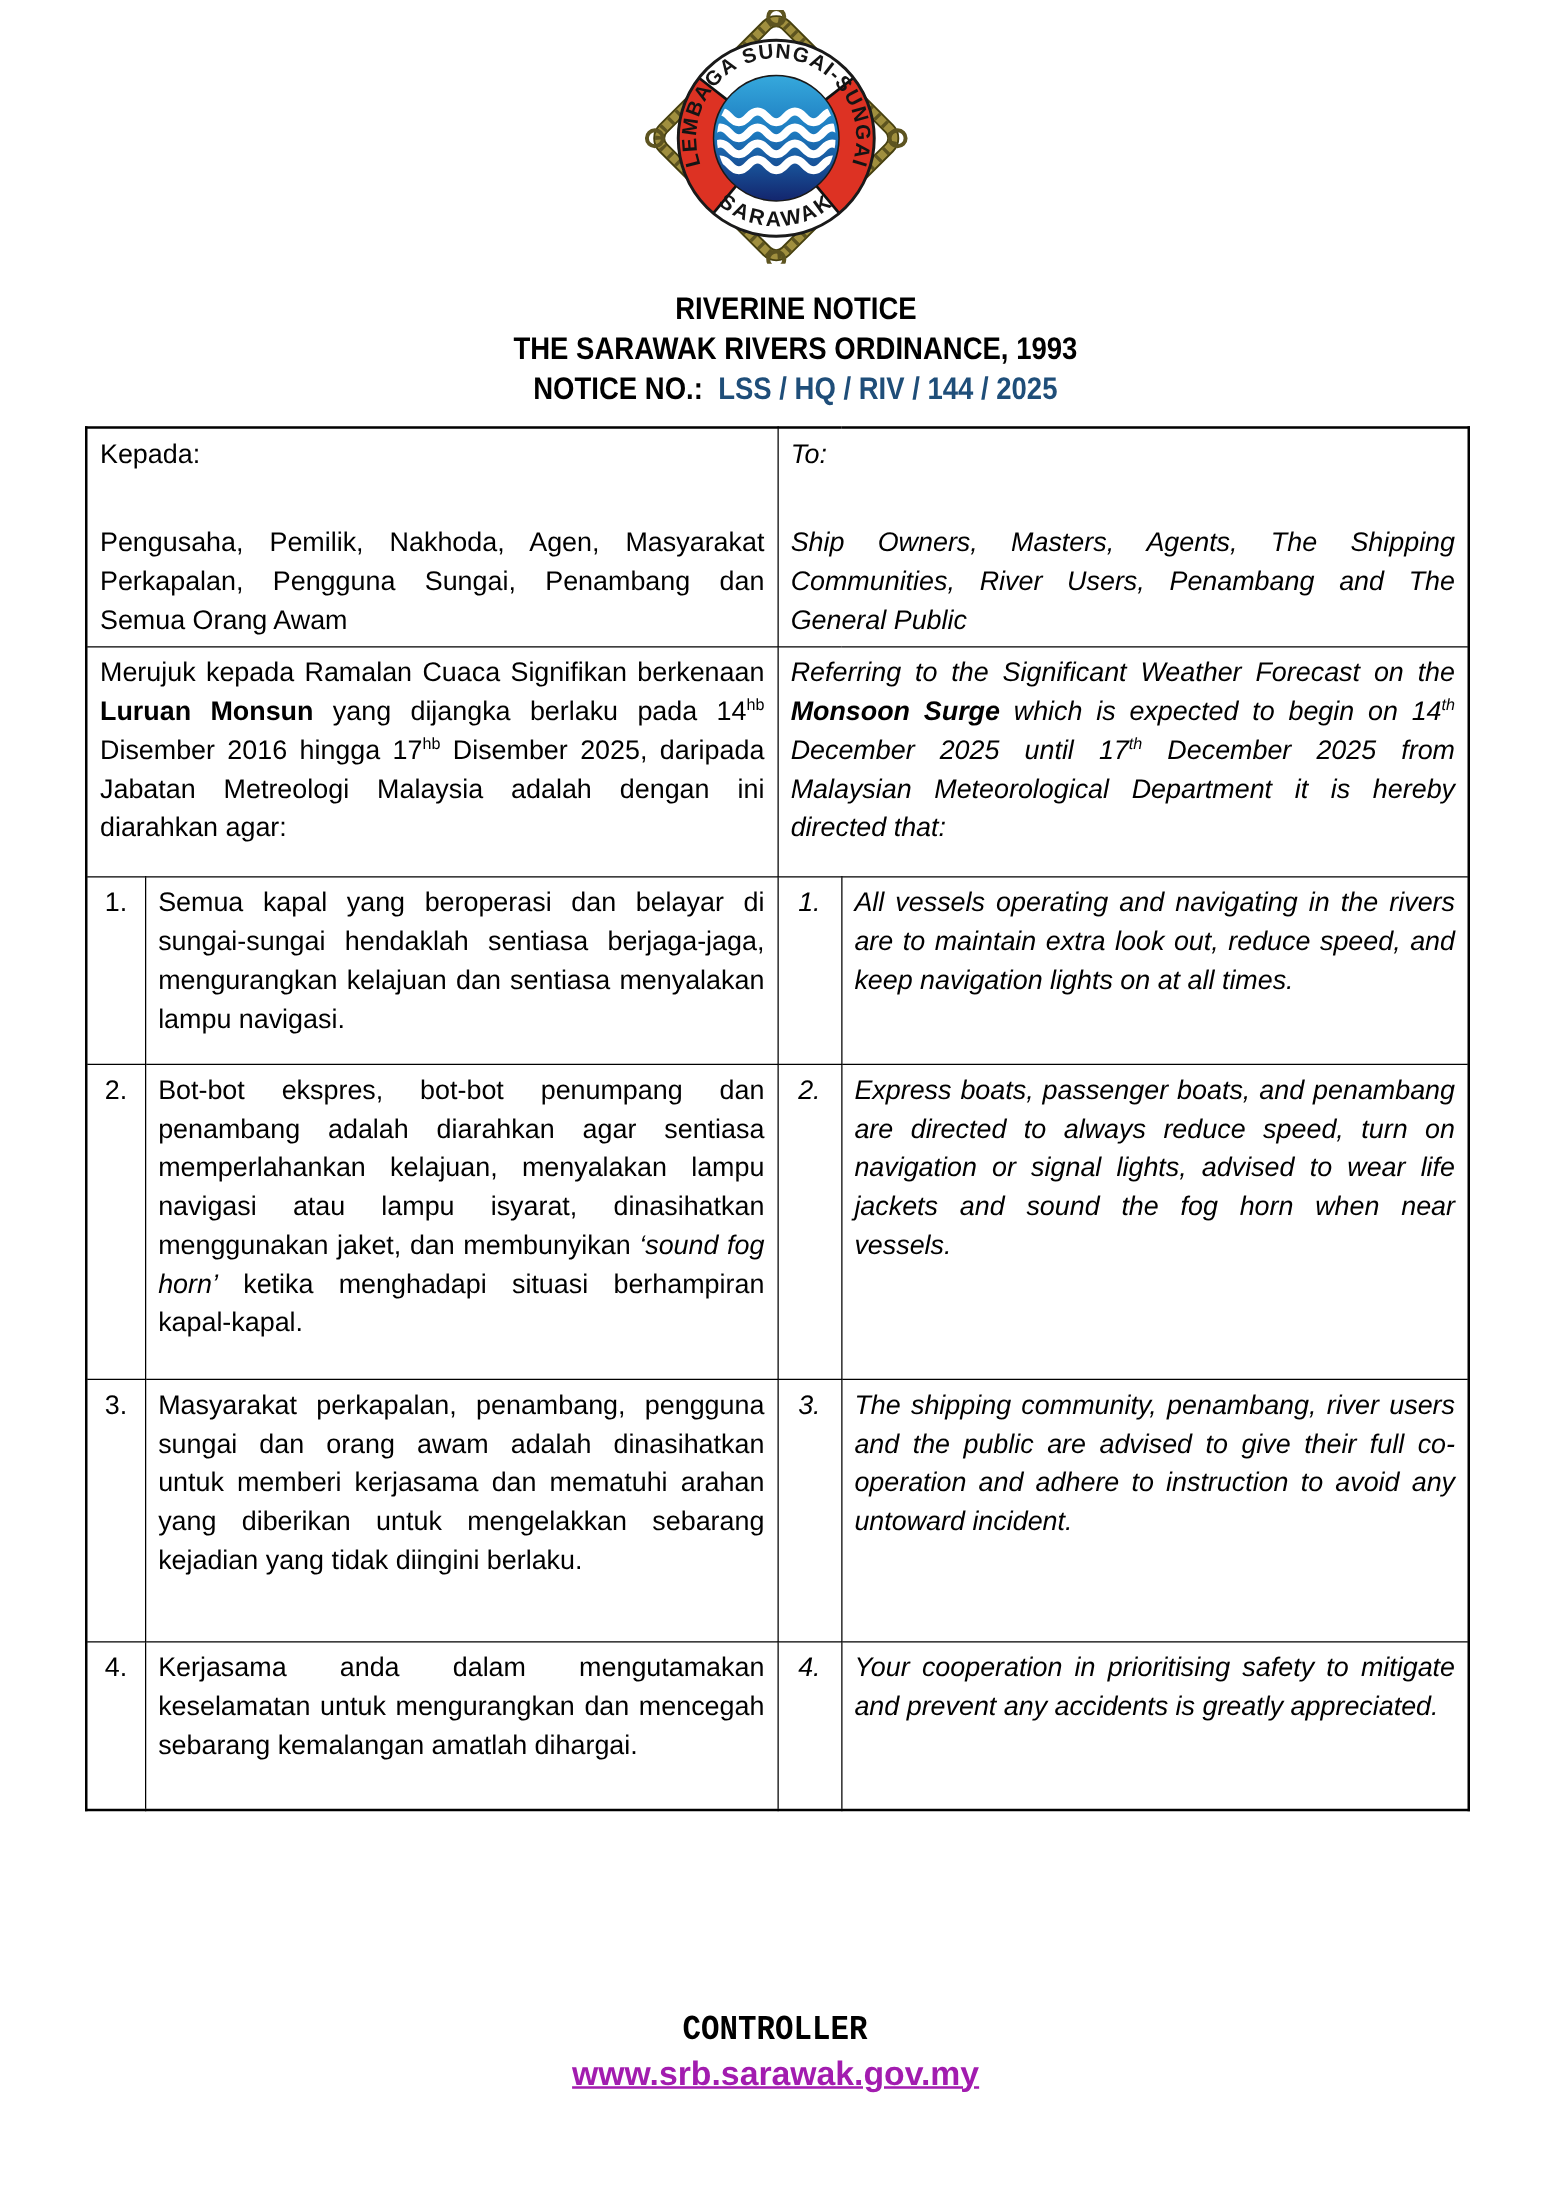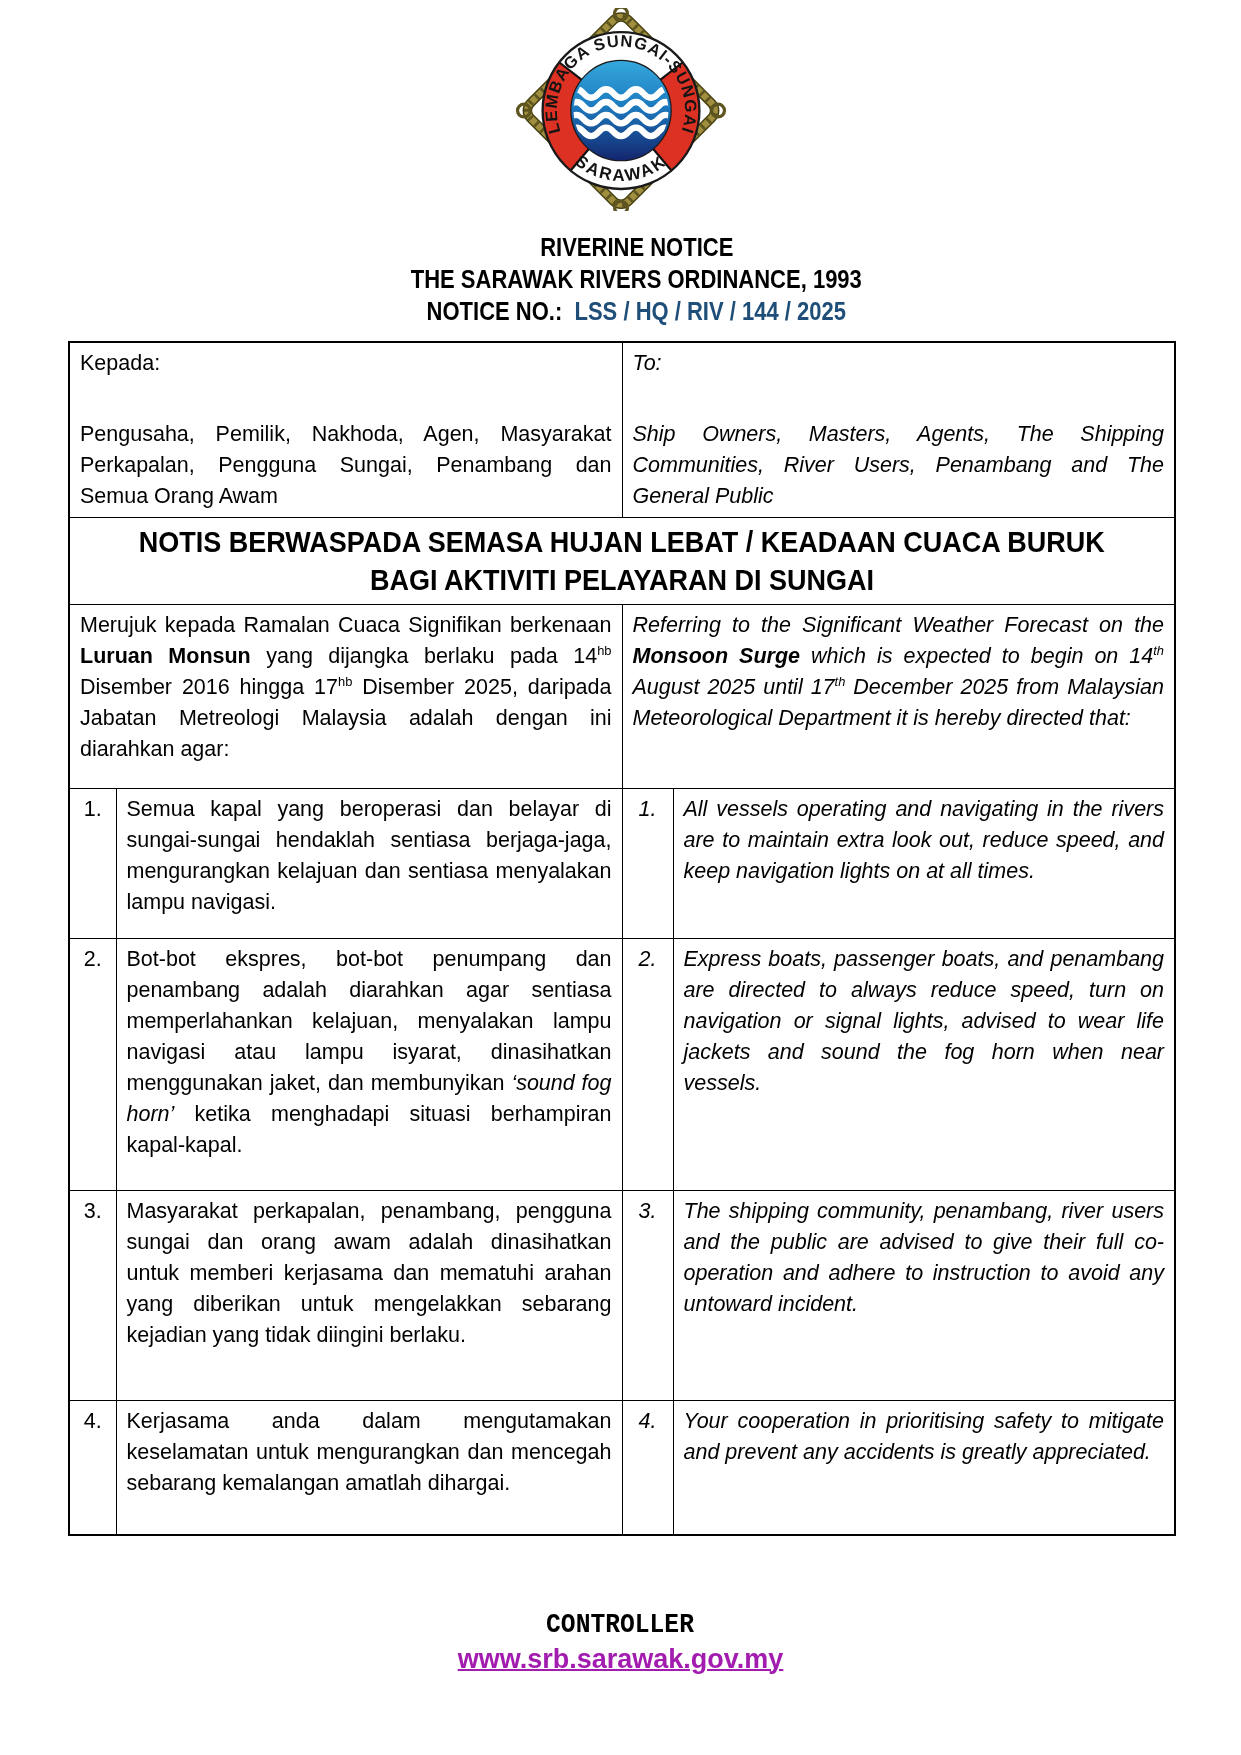--- a/index.html
+++ b/index.html
@@ -128,33 +128,27 @@
       <td colspan="2">
         <div class="lbl">Kepada:</div>
         <div class="just">Pengusaha, Pemilik, Nakhoda, Agen, Masyarakat Perkapalan, Pengguna Sungai, Penambang dan Semua Orang Awam</div>
       </td>
       <td colspan="2" class="en">
         <div class="lbl">To:</div>
         <div class="just">Ship Owners, Masters, Agents, The Shipping Communities, River Users, Penambang and The General Public</div>
       </td>
     </tr>
 
-    <tr class="h-subject">
-      <td colspan="4" class="subject-cell">
-        <div><span class="cond2">NOTIS BERWASPADA SEMASA HUJAN LEBAT / KEADAAN CUACA BURUK</span></div>
-        <div><span class="cond2">BAGI AKTIVITI PELAYARAN DI SUNGAI</span></div>
-      </td>
-    </tr>
 
     <tr class="h-intro">
       <td colspan="2" class="just">
         <span>Merujuk kepada Ramalan Cuaca Signifikan berkenaan </span><span class="b">Luruan Monsun</span><span> yang dijangka berlaku pada 14</span><sup class="sp">hb</sup><span> Disember 2016 hingga 17</span><sup class="sp">hb</sup><span> Disember 2025, daripada Jabatan Metreologi Malaysia adalah dengan ini diarahkan agar:</span>
       </td>
       <td colspan="2" class="en just">
-        <span>Referring to the Significant Weather Forecast on the </span><span class="b">Monsoon Surge</span><span> which is expected to begin on 14</span><sup class="sp">th</sup><span> August 2025 until 17</span><sup class="sp">th</sup><span> December 2025 from Malaysian Meteorological Department it is hereby directed that:</span>
+        <span>Referring to the Significant Weather Forecast on the </span><span class="b">Monsoon Surge</span><span> which is expected to begin on 14</span><sup class="sp">th</sup><span> December 2025 until 17</span><sup class="sp">th</sup><span> December 2025 from Malaysian Meteorological Department it is hereby directed that:</span>
       </td>
     </tr>
 
     <tr class="h-r1">
       <td class="num">1.</td>
       <td class="txt just">Semua kapal yang beroperasi dan belayar di sungai-sungai hendaklah sentiasa berjaga-jaga, mengurangkan kelajuan dan sentiasa menyalakan lampu navigasi.</td>
       <td class="num en">1.</td>
       <td class="txt en just">All vessels operating and navigating in the rivers are to maintain extra look out, reduce speed, and keep navigation lights on at all times.</td>
     </tr>
 

